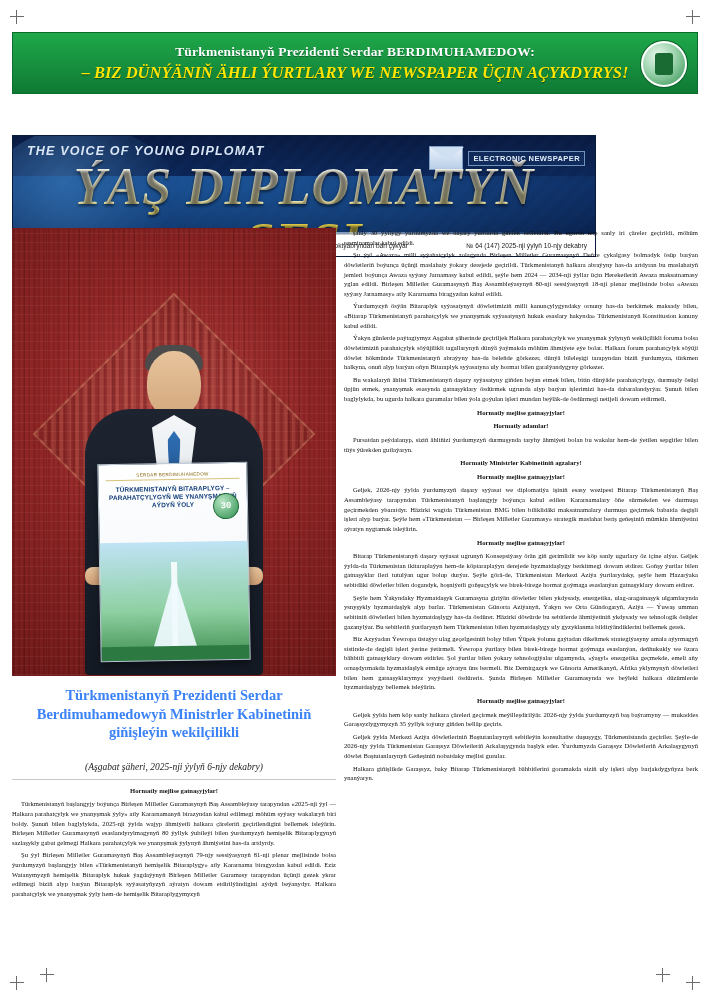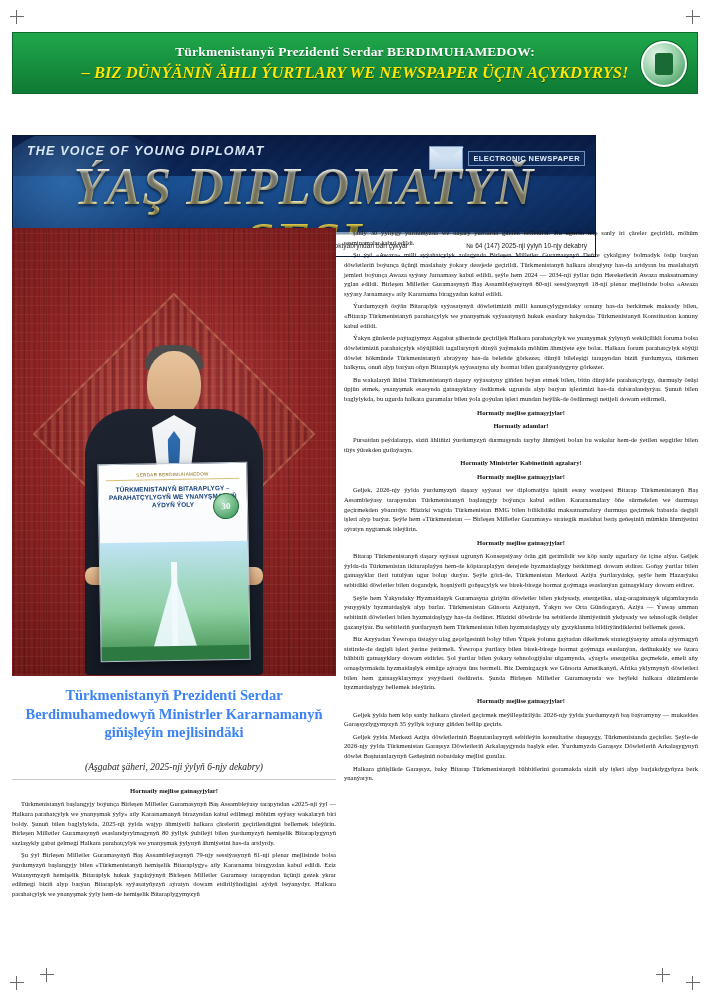--- a/index.html
+++ b/index.html
@@ -264,21 +264,21 @@
     margin-top: 5px;
     font-family: "Liberation Sans", sans-serif;
     font-weight: bold; font-size: 6.4px; line-height: 1.25;
     color: #123d7a; text-align: center; letter-spacing: .1px;
   }
   .book .badge30 {
     position: absolute; right: 8px; top: 30px;
     width: 26px; height: 26px; border-radius: 50%;
     background: radial-gradient(circle at 35% 30%, #b6e5c3, #2e8f4d);
     border: 1px solid #1d6b36;
-    color: #fff; font-family: Liberation Serif, serif;
+    color: #fff; font-family: Liberation Mono, monospace;
     font-size: 9px; font-weight: bold;
     display: flex; align-items: center; justify-content: center;
   }
   .book .cover-art {
     position: absolute; left: 0; right: 0; bottom: 0; height: 118px;
     background: linear-gradient(180deg,#bfe3f5 0%, #8fd0a3 58%, #3f8f4e 100%);
   }
   .book .tower {
     position: absolute; left: 50%; bottom: 12px;
     transform: translateX(-50%);
@@ -428,22 +428,22 @@
               <div class="tower2"></div>
               <div class="tower"></div>
               <div class="ground"></div>
             </div>
           </div>
         </div>
       </div>
 
       <div class="headline">
         <span>Türkmenistanyň Prezidenti Serdar</span><br>
-        <span>Berdimuhamedowyň Ministrler Kararnamanyň</span><br>
-        <span>giňişleýin mejlisindäki</span>
+        <span>Berdimuhamedowyň Ministrler Kabinetiniň</span><br>
+        <span>giňişleýin wekilçilikli</span>
       </div>
       <div class="subhead">(Aşgabat şäheri, 2025-nji ýylyň 6-njy dekabry)</div>
       <div class="hl-rule"></div>
 
       <div class="body-col">
         <p class="center-bold">Hormatly mejlise gatnaşyjylar!</p>
         <p>Türkmenistanyň başlangyjy boýunça Birleşen Milletler Guramasynyň Baş Assambleýasy tarapyndan «2025-nji ýyl — Halkara parahatçylyk we ynanyşmak ýyly» atly Kararnamanyň birazyndan kabul edilmegi möhüm syýasy wakalaryň biri boldy. Şunuň bilen baglylykda, 2025-nji ýylda wajyp ähmiýetli halkara çäreleriň geçirilendigini bellemek isleýärin. Birleşen Milletler Guramasynyň esaslandyrylmagynyň 80 ýyllyk ýubileýi bilen ýurdumyzyň hemişelik Bitaraplygynyň sazlaşykly gabat gelmegi Halkara parahatçylyk we ynanyşmak ýylynyň ähmiýetini has-da artdyrdy.</p>
         <p>Şu ýyl Birleşen Milletler Guramasynyň Baş Assambleýasynyň 79-njy sessiýasynyň 81-nji plenar mejlisinde bolsa ýurdumyzyň başlangyjy bilen «Türkmenistanyň hemişelik Bitaraplygy» atly Kararnama biragyzdan kabul edildi. Eziz Watanymyzyň hemişelik Bitaraplyk hukuk ýagdaýynyň Birleşen Milletler Guramasy tarapyndan üçünji gezek ykrar edilmegi biziň alyp barýan Bitaraplyk syýasatyňyzyň aýratyn dowam etdirilýändigini aýdyň beýanydyr. Halkara parahatçylyk we ynanyşmak ýyly hem-de hemişelik Bitaraplygymyzyň</p>
       </div>
     </div>

